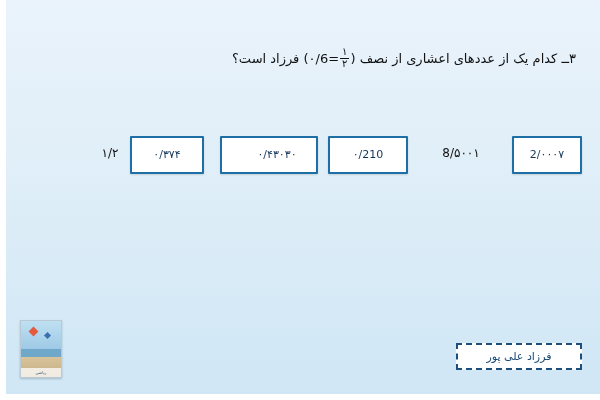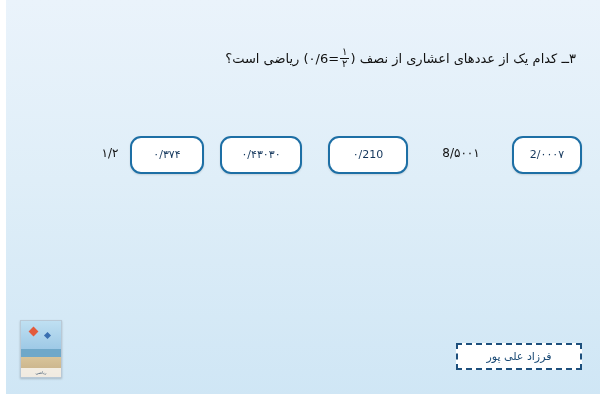--- a/index.html
+++ b/index.html
@@ -86,32 +86,32 @@
     text-align: center;
     font-size: 11px;
     color: #12355b;
     direction: rtl;
     white-space: nowrap;
   }
   .opt.boxed {
     border: 2px solid #1d6fa5;
     background: #ffffff;
     box-shadow: 0 1px 2px rgba(0,0,0,0.12);
-    border-radius: 11px;
+    border-radius: 1px;
   }
   .opt.plain {
     color: #111111;
     font-size: 12px;
   }
 
   
   #opt-1 { left: 512px; width: 66px; }   
   #opt-2 { left: 432px; width: 58px; }   
   #opt-3 { left: 328px; width: 76px; }   
-  #opt-4 { left: 220px; width: 78px; }   
+  #opt-4 { left: 220px; width: 78px; padding-left: 16px; }   
   #opt-5 { left: 130px; width: 70px; }   
   #opt-6 { left: 90px;  width: 40px; }   
 
   .thumb {
     position: absolute;
     left: 20px;
     bottom: 22px;
     width: 40px;
     height: 56px;
     background: #ffffff;
@@ -190,21 +190,21 @@
     text-shadow: 0 1px 0 rgba(0,0,0,0.05);
     user-select: none;
   }
 </style>
 </head>
 <body>
 
 <div id="slide">
 
   <div class="question-line">
-    <span>۳ــ کدام یک از عددهای اعشاری از نصف (</span><span class="frac"><span class="num">۱</span><span class="den">۲</span></span><span>=۰/6</span><span>) ریاضی است؟</span>
+    <span>۳ــ کدام یک از عددهای اعشاری از نصف (</span><span class="frac"><span class="num">۱</span><span class="den">۲</span></span><span>=۰/6</span><span>) فرزاد است؟</span>
   </div>
 
   <div class="options">
     <div id="opt-1" class="opt boxed">2/۰۰۰۷</div>
     <div id="opt-2" class="opt plain">8/۵۰۰۱</div>
     <div id="opt-3" class="opt boxed">۰/210</div>
     <div id="opt-4" class="opt boxed">۰/۴۳۰۳۰</div>
     <div id="opt-5" class="opt boxed">۰/۳۷۴</div>
     <div id="opt-6" class="opt plain">۱/۲</div>
   </div>

